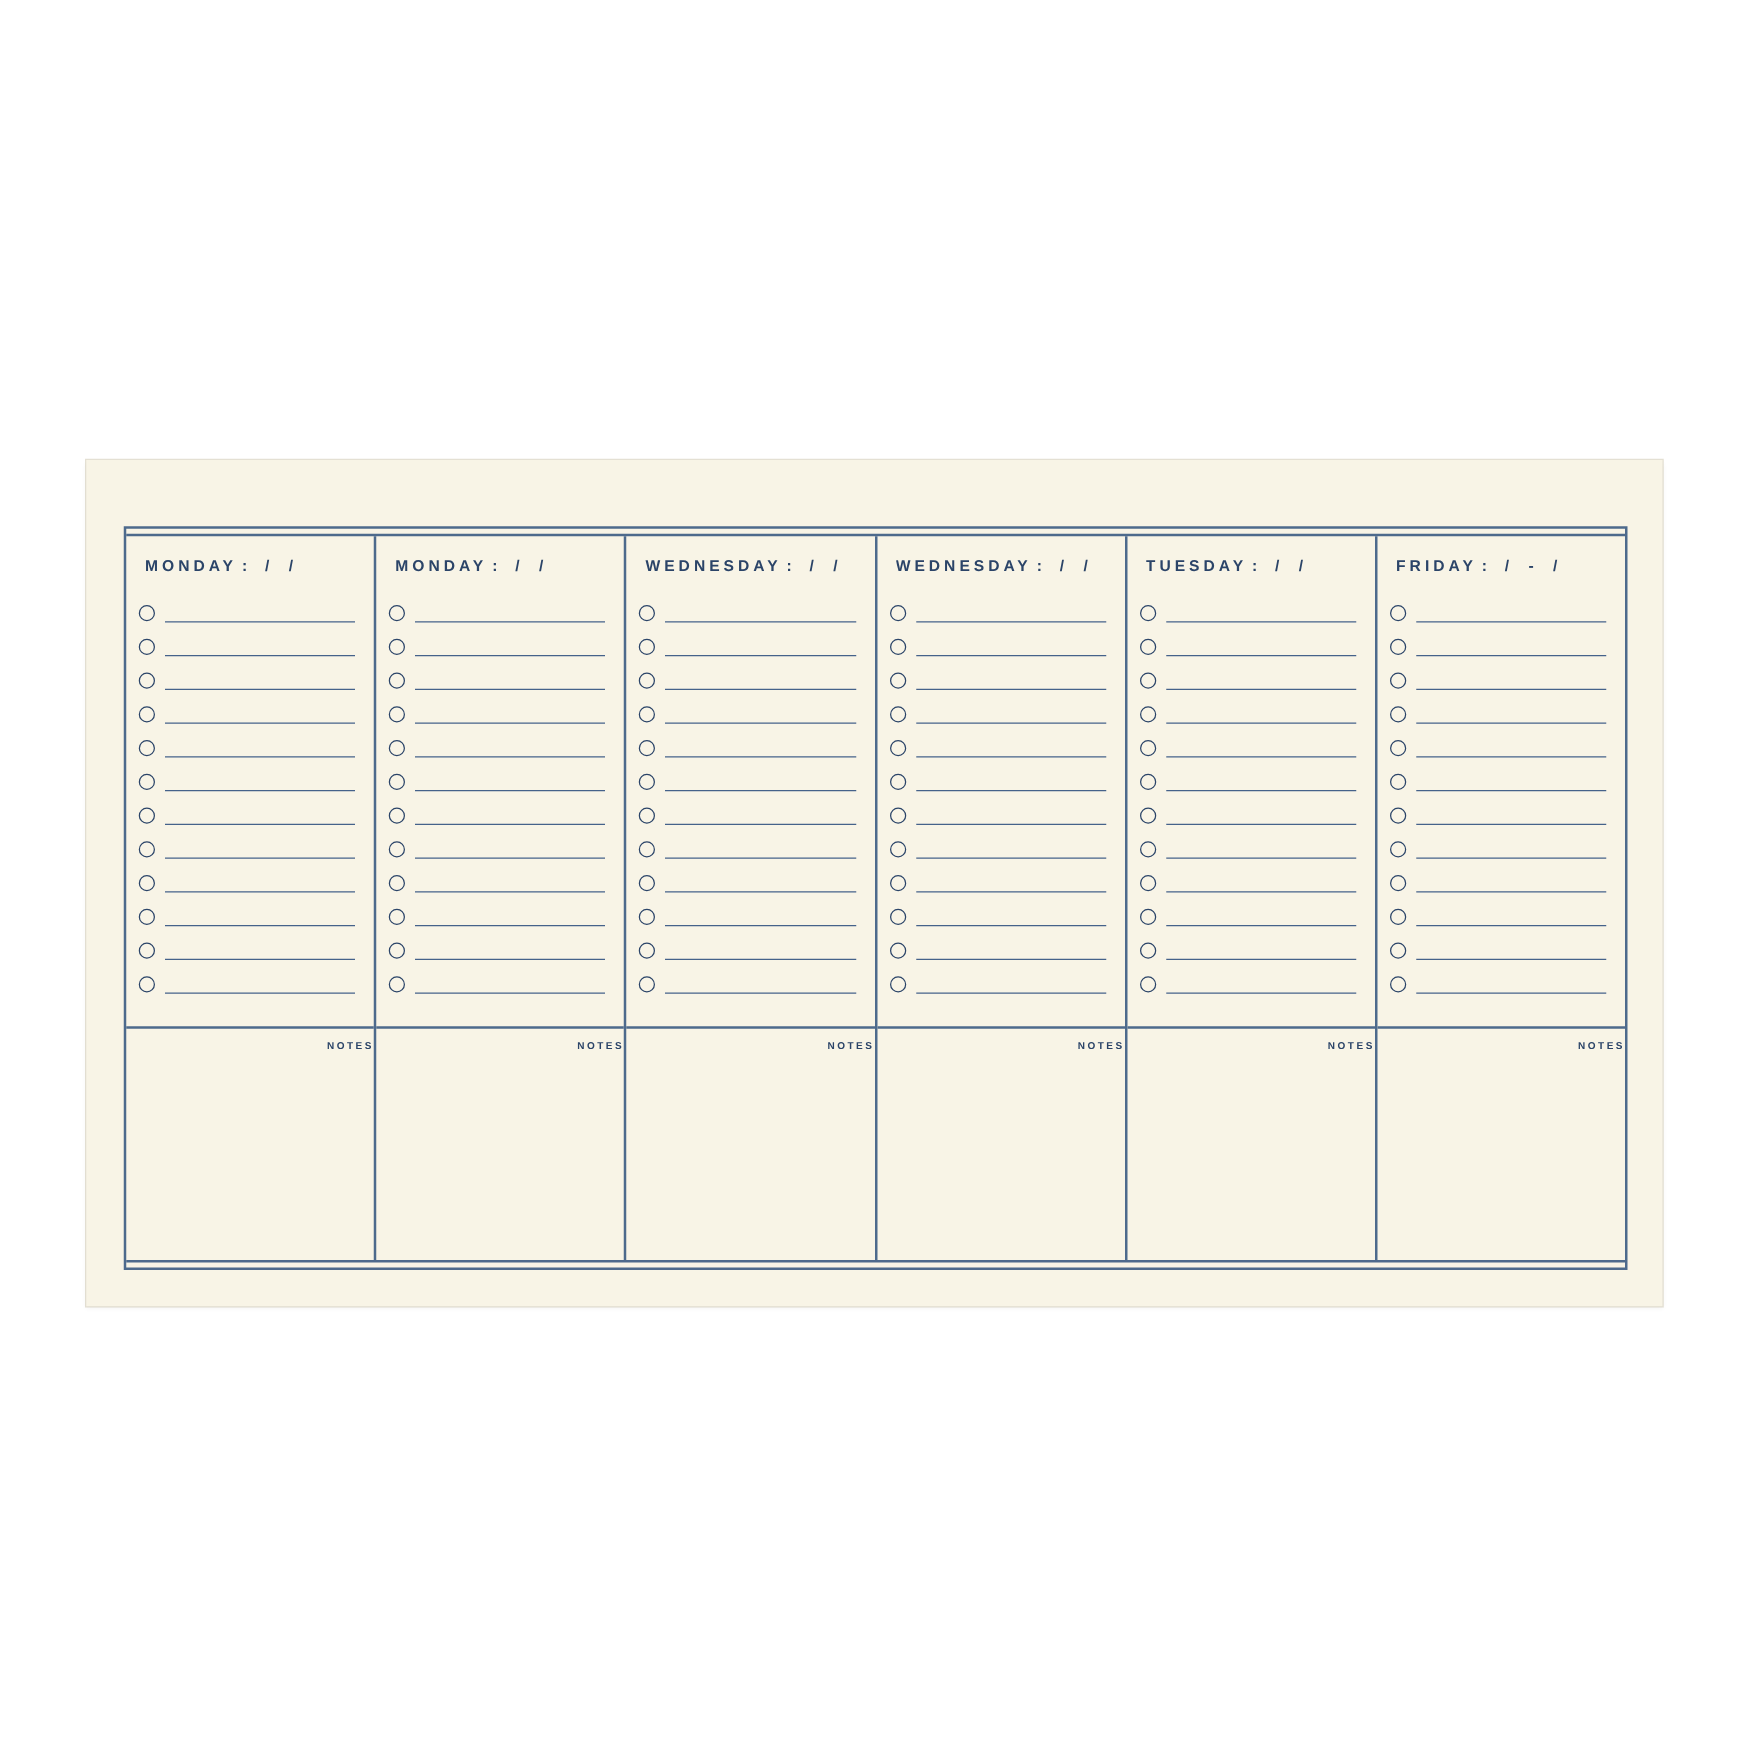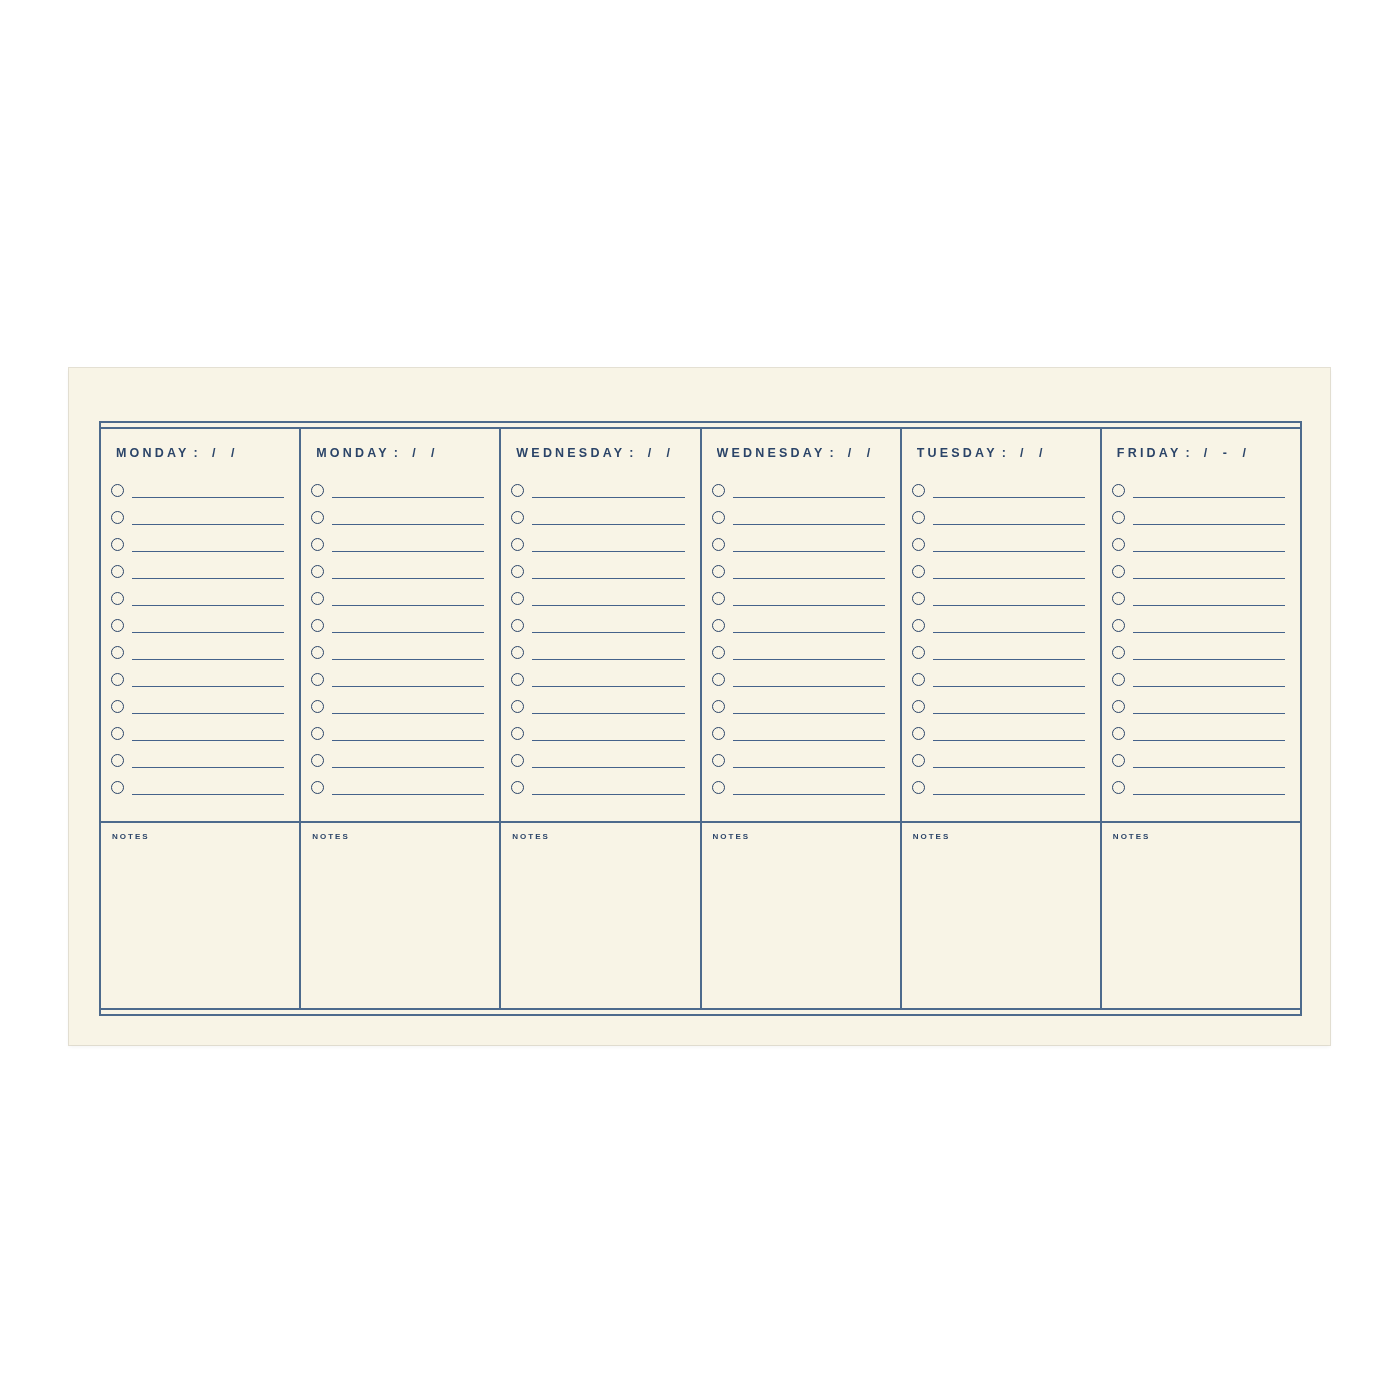--- a/index.html
+++ b/index.html
@@ -63,20 +63,21 @@
     border-bottom:1.5px solid var(--line);
   }
   .notes{
     flex:1 1 auto;margin-top:20px;
     border-top:2.5px solid var(--rule);
   }
   .notes-label{
     padding:9px 0 0 11px;
     font-size:8px;font-weight:700;letter-spacing:2px;
     color:var(--ink);
+    text-align:right;
   }
 </style>
 </head>
 <body>
 
 <div class="pad">
   <div class="planner">
     <div class="cols" id="cols">
   <div class="col">
     <div class="day-header">

